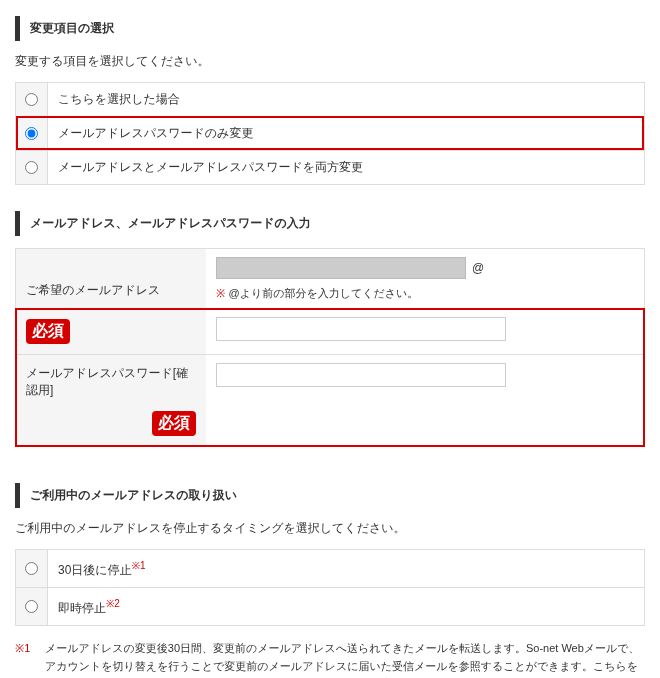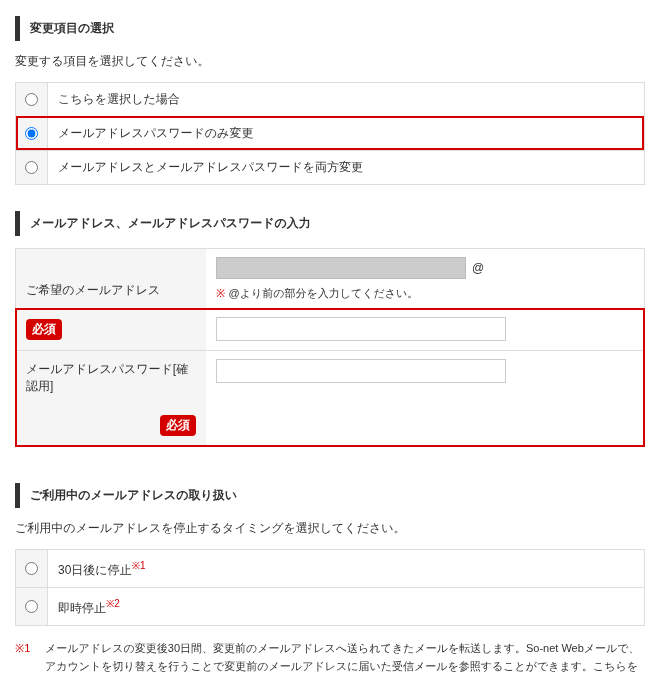--- a/index.html
+++ b/index.html
@@ -17,30 +17,30 @@
     .form-row { display: flex; align-items: stretch; border-top: 1px solid #ddd; }
     .form-row:first-child { border-top: none; }
     .form-label-cell { width: 190px; background: #f5f5f5; padding: 10px 10px; font-size: 12px; display: flex; align-items: flex-end; justify-content: space-between; flex-wrap: wrap; gap: 4px; }
     .form-value-cell { flex: 1; padding: 8px 10px; font-size: 12px; }
     .form-value-cell .field-row { display: flex; align-items: center; gap: 6px; margin-bottom: 6px; }
     .field-readonly { background: #ccc; height: 22px; width: 250px; border: 1px solid #bbb; }
     .at-symbol { font-size: 12px; }
     .note-mark { color: #d40000; font-size: 11px; }
     .note-text { font-size: 11px; }
     .text-input { border: 1px solid #ccc; height: 24px; width: 290px; padding: 2px 4px; font-size: 12px; }
-    .req-badge { background: #d40000; color: #fff; font-size: 12px; padding: 2px 6px; border-radius: 4px; font-weight: bold; }
+    .req-badge { background: #d40000; color: #fff; font-size: 16px; padding: 2px 6px; border-radius: 4px; font-weight: bold; }
     .pw-group { outline: 2px solid #d40000; outline-offset: -1px; }
     .radio-list.tight { margin-bottom: 14px; }
     .sup-note { color: #d40000; font-size: 10px; vertical-align: super; }
     .footnotes { font-size: 11px; margin-bottom: 18px; }
     .footnote-row { display: flex; gap: 8px; margin-bottom: 6px; line-height: 1.6; }
     .footnote-mark { color: #d40000; flex-shrink: 0; width: 22px; }
     .footnote-text { flex: 1; }
     .gap { height: 24px; }
-    .label-wrap-col { display: flex; flex-direction: column; align-items: flex-start; gap: 20px; width: 100%; }
+    .label-wrap-col { display: flex; flex-direction: column; align-items: flex-start; gap: 12px; width: 100%; }
     .label-wrap-col .req-row { align-self: flex-end; }
   </style>
 </head>
 <body>
 
 <div class="section-heading">変更項目の選択</div>
 <div class="section-desc">変更する項目を選択してください。</div>
 <div class="radio-list">
   <div class="radio-row">
     <div class="radio-cell-input">

